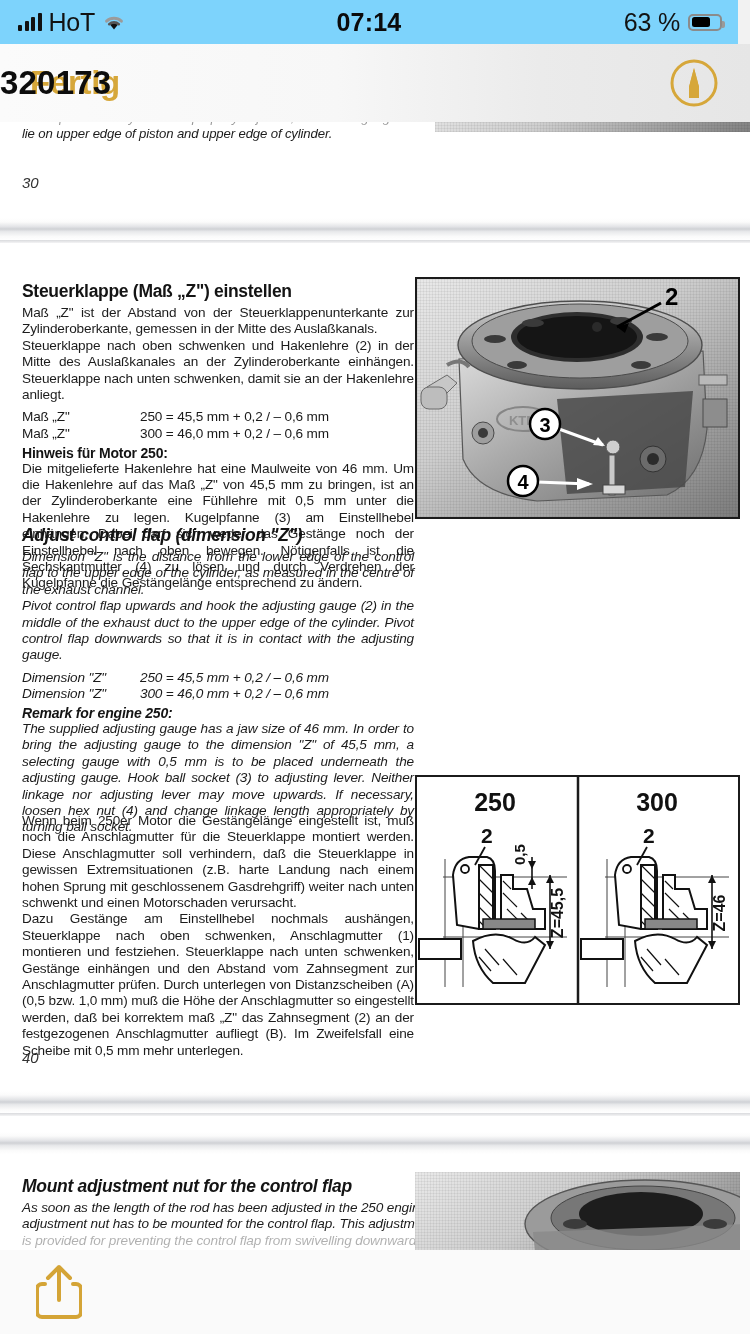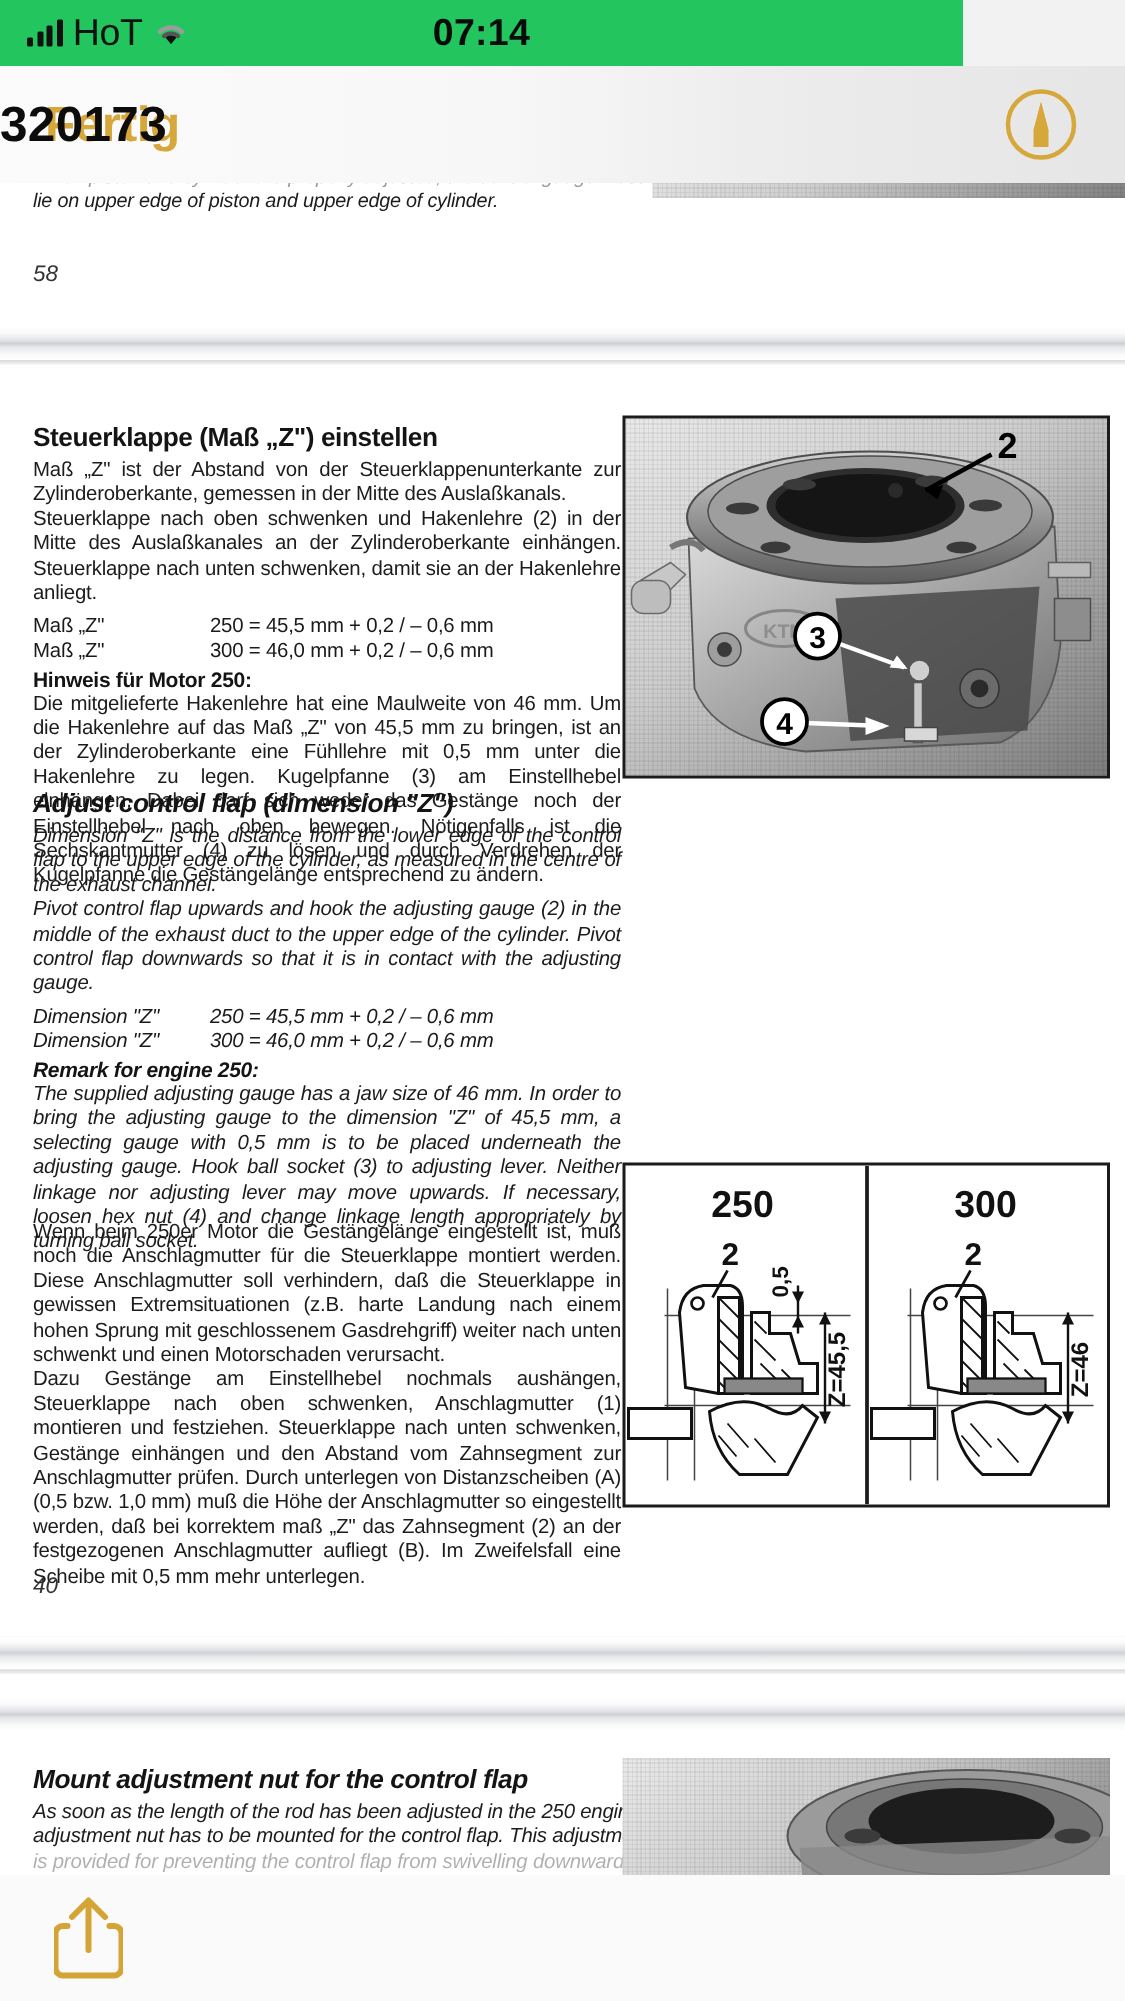--- a/index.html
+++ b/index.html
@@ -6,22 +6,22 @@
   html, body {
     width: 750px; height: 1334px;
     background: #fff;
     font-family: "Liberation Sans", sans-serif;
     overflow: hidden;
   }
   .screen { position: relative; width: 750px; height: 1334px; background:#f2f2f2; }
 
   
   .statusbar {
-    position: relative; height: 44px; width: 642px;
-    background: #22c55e;
+    position: relative; height: 44px; width: 738px;
+    background: #7dd3fc;
     display: flex; align-items: center; padding-left: 43px;
   }
   .sb-left { position:absolute; left:18px; top:0; height:44px; display:flex; align-items:center; gap:7px; }
   .sb-center { position:absolute; left:0; right:0; top:0; height:44px; display:flex; align-items:center; justify-content:center; }
   .sb-right { position:absolute; right:16px; top:0; height:44px; display:flex; align-items:center; gap:8px; }
   .sb-text { font-size: 25px; font-weight: 400; color:#121212; letter-spacing:-0.2px; }
   .sb-time { font-size: 25px; font-weight: 600; color:#0b0b0b; letter-spacing:0.2px; }
   .bars { display:flex; align-items:flex-end; gap:2.5px; height:18px; }
   .bars i { display:block; width:4px; background:#111; border-radius:1px; }
   .bars i:nth-child(1){ height:6px; }
@@ -119,20 +119,26 @@
         <svg width="24" height="18" viewBox="0 0 24 18">
           <path d="M12 16.5 L8.2 11.8 A6.2 6.2 0 0 1 15.8 11.8 Z" fill="#111"></path>
           <path d="M4.6 8.2 A11 11 0 0 1 19.4 8.2" stroke="#9b9b9b" stroke-width="3" fill="none" stroke-linecap="round"></path>
           <path d="M7.2 11.2 A7.2 7.2 0 0 1 16.8 11.2" stroke="#555" stroke-width="2.6" fill="none" stroke-linecap="round"></path>
         </svg>
       </span>
     </div>
     <div class="sb-center">
       <span class="sb-time">07:14</span>
     </div>
+    <div class="sb-right">
+      <span class="sb-text">63 %</span>
+      <span class="battery">
+          <span class="fill"></span>
+        </span>
+    </div>
   </div>
 
   <div class="navbar">
     <button class="nav-done">Fertig</button>
     <div class="nav-title">320173</div>
     <div class="nav-markup">
       <svg width="52" height="52" viewBox="0 0 52 52">
         <circle cx="26" cy="26" r="22" fill="none" stroke="#d6a73a" stroke-width="3"></circle>
         <path d="M26 11 L31 30 L31 41 L21 41 L21 30 Z" fill="#d6a73a"></path>
         <path d="M26 11 L31 30 L21 30 Z" fill="#d6a73a"></path>
@@ -141,21 +147,21 @@
   </div>
 
   <div class="doc">
 
     <div class="page" style="height:96px;padding-left:20px;">
       <div class="col-text scan" style="top:-12px;">
         <div class="p-en" style="opacity:.45; white-space:nowrap; font-size:13.2px;">When piston and cylinder are properly adjusted, the control gauge must</div>
         <div class="p-en" style="font-size:13.2px;">lie on upper edge of piston and upper edge of cylinder.</div>
       </div>
       <div class="col-fig photo" style="top:-34px; height:44px; width:325px;"></div>
-      <div class="col-text pgnum" style="top:52px;">58</div>
+      <div class="col-text pgnum" style="top:52px;">30</div>
     </div>
 
     <div class="page-gap"></div>
     <div class="thin-rule"></div>
 
     <div class="page" style="height:848px;">
 
       <div class="col-text scan" style="top:38px;">
         <div class="h-de">Steuerklappe (Maß „Z") einstellen</div>
         <div class="p-de">Maß „Z" ist der Abstand von der Steuerklappenunterkante zur Zylinderoberkante, gemessen in der Mitte des Auslaßkanals.</div>

